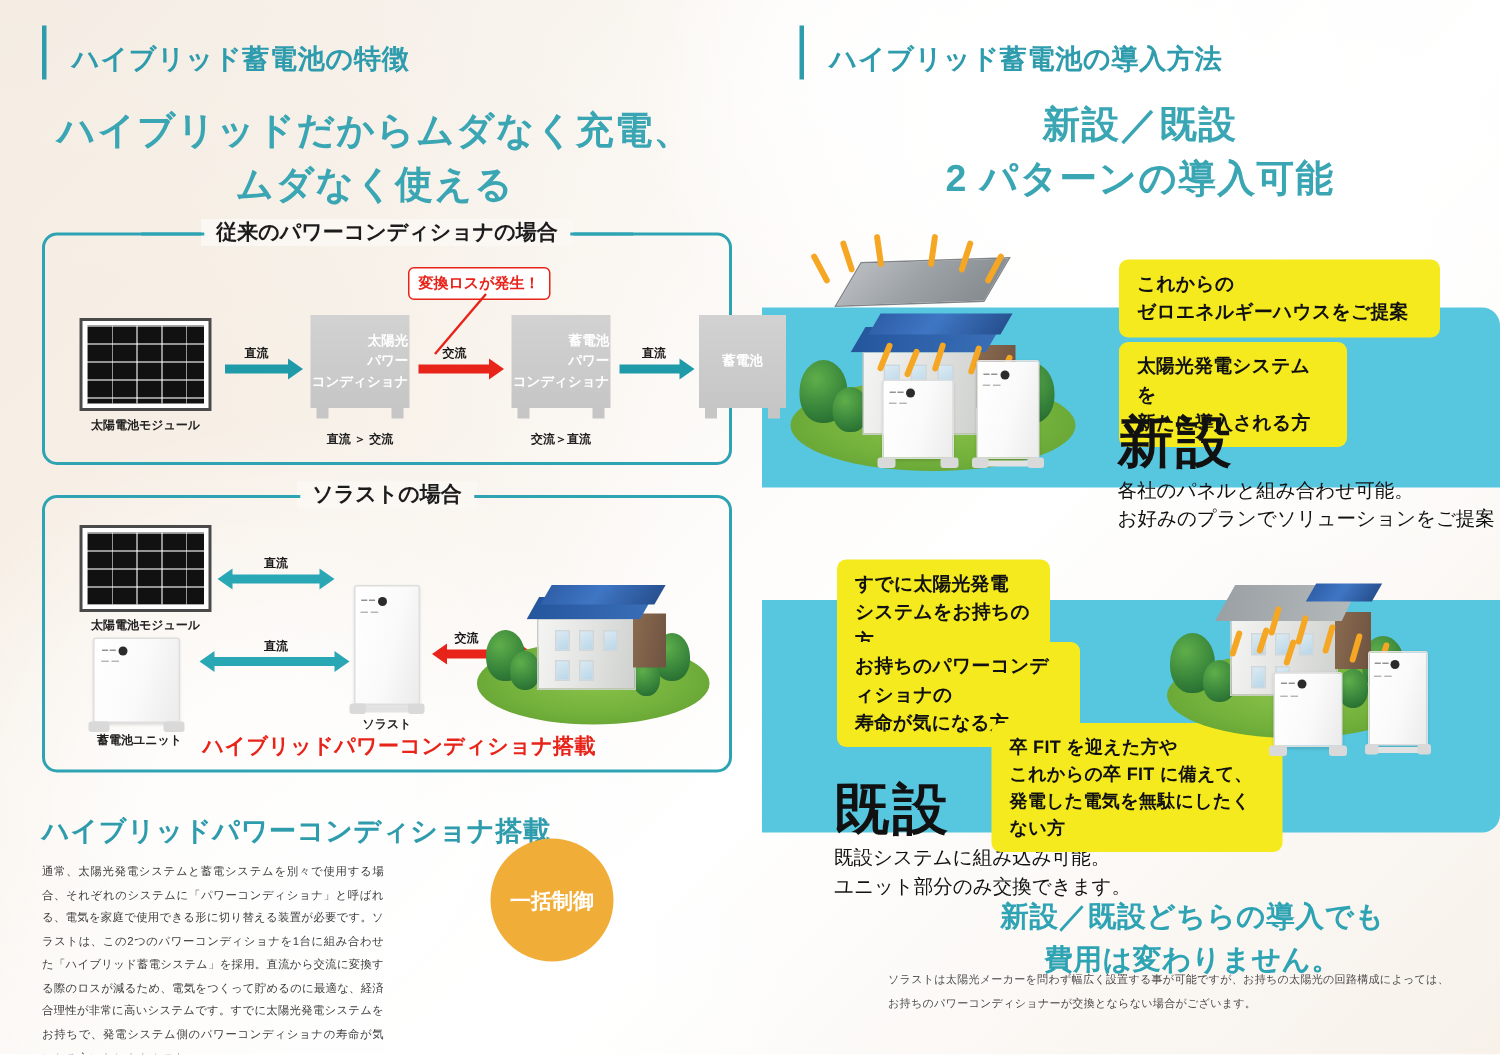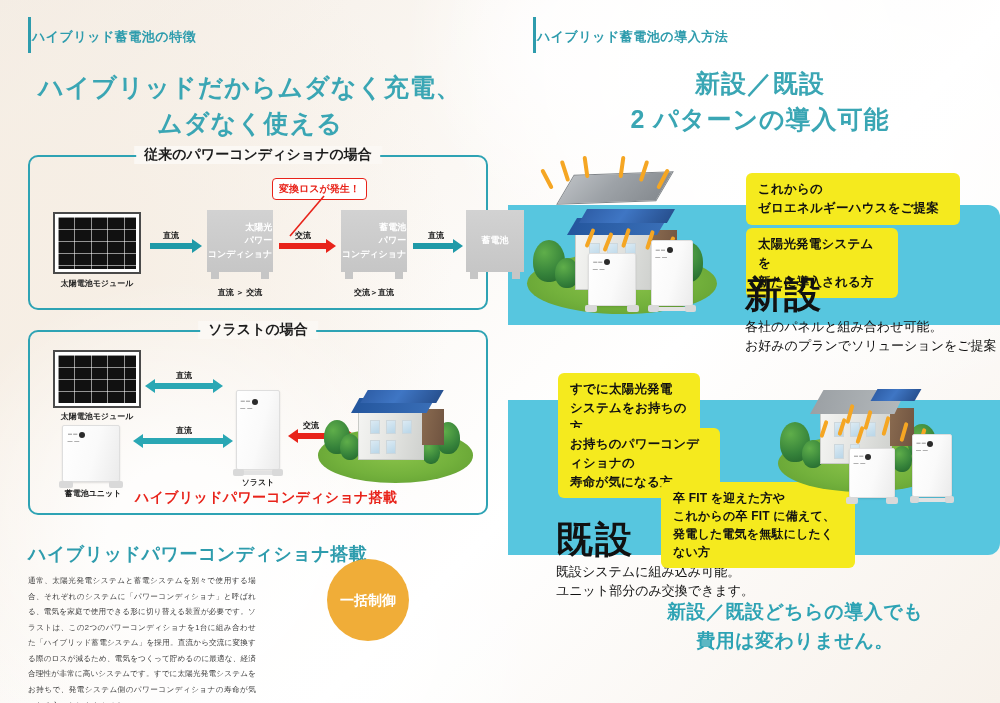--- a/index.html
+++ b/index.html
@@ -18,23 +18,23 @@
       radial-gradient(circle at 58% 6%, rgba(255,255,255,.7) 0 5%, rgba(255,255,255,0) 20%),
       radial-gradient(circle at 18% 76%, rgba(255,255,255,.85) 0 7%, rgba(255,255,255,0) 26%),
       radial-gradient(circle at 34% 92%, rgba(255,255,255,.7) 0 6%, rgba(255,255,255,0) 22%),
       radial-gradient(circle at 3% 40%, rgba(246,238,228,.9) 0 10%, rgba(255,255,255,0) 40%),
       linear-gradient(135deg,#f3ece4 0%,#faf6f1 30%,#ffffff 60%,#f7f1ea 100%);
   }
 
   
   .eyebrow {
     position:absolute;
-    font-size:13px; font-weight:700; color:#2e9cad;
+    font-size:18px; font-weight:700; color:#2e9cad;
     letter-spacing:.5px; line-height:1;
-    padding-left:4px;
+    padding-left:20px;
   }
   .eyebrow::before {
     content:""; position:absolute; left:0; top:-13px;
     width:3px; height:36px; background:#2e9cad;
   }
   .eyebrow.noline { padding-left:0; }
   .eyebrow.noline::before { display:none; }
 
   .bigtitle {
     position:absolute; text-align:center;
@@ -530,14 +530,18 @@
       <i class="mid"></i>
       <i class="l"></i>
         <i class="r"></i>
     </div>
   </div>
 
   <div class="closing" style="left:600px; top:598px; width:390px;">
     <span>新設／既設どちらの導入でも</span><br>
     <span>費用は変わりません。</span>
   </div>
+  <div class="disclaimer" style="left:592px; top:645px; width:400px;">
+    <div>ソラストは太陽光メーカーを問わず幅広く設置する事が可能ですが、お持ちの太陽光の回路構成によっては、</div>
+    <div>お持ちのパワーコンディショナーが交換とならない場合がございます。</div>
+  </div>
 
 </div>
 
 </body></html>

